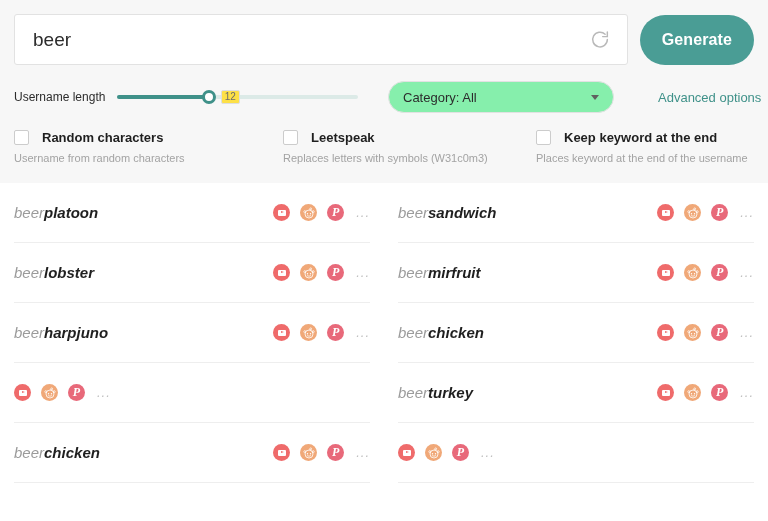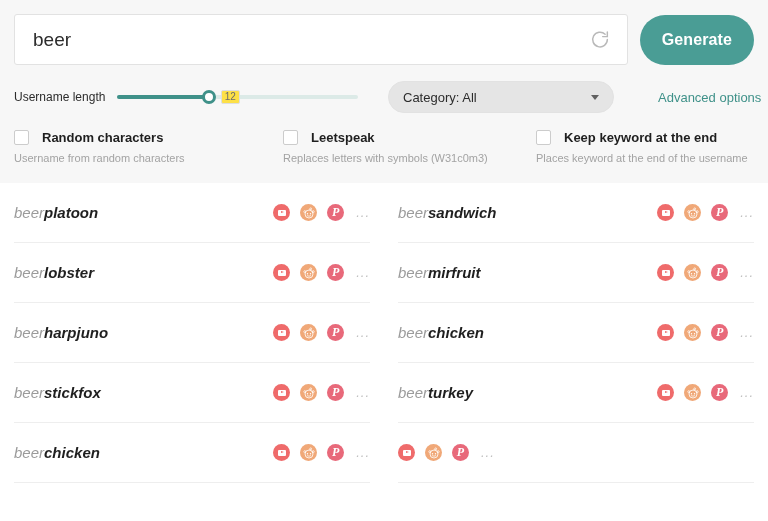--- a/index.html
+++ b/index.html
@@ -149,21 +149,21 @@
     border-radius: 2px;
     padding: 1px 3px;
     line-height: 1;
     z-index: 2;
   }
 
   .category-select {
     margin-left: 30px;
     width: 226px;
     height: 32px;
-    background: #e5e5e5;
+    background: #86efac;
     border: 1px solid #e2e2e2;
     border-radius: 16px;
     display: flex;
     align-items: center;
     padding: 0 14px;
     box-sizing: border-box;
     cursor: pointer;
     flex: 0 0 auto;
   }
   .category-text {
@@ -452,21 +452,20 @@
               <path d="M13.7 4.6 12.4 6.4" stroke="#ffffff" stroke-width="1.3"></path>
             </svg>
           </span>
           <span class="social-icon icon-pinterest">
             <span class="pin-p">P</span>
           </span>
           <span class="more-dots">...</span>
         </div>
       </div>
       <div class="result-row">
-        <div class="result-name"><span class="name-keyword">beer</span><span class="name-suffix">stickfox</span></div>
         <div class="result-icons">
           <span class="social-icon icon-youtube">
             <span class="yt-play"></span>
           </span>
           <span class="social-icon icon-reddit">
             <svg width="12" height="12" viewBox="0 0 24 24" fill="#ffffff">
               <circle cx="12" cy="14" r="8" fill="none" stroke="#ffffff" stroke-width="1.6"></circle>
               <circle cx="9" cy="13.5" r="1.4"></circle>
               <circle cx="15" cy="13.5" r="1.4"></circle>
               <path d="M8.6 17.4c1.9 1.3 4.9 1.3 6.8 0" fill="none" stroke="#ffffff" stroke-width="1.4" stroke-linecap="round"></path>

